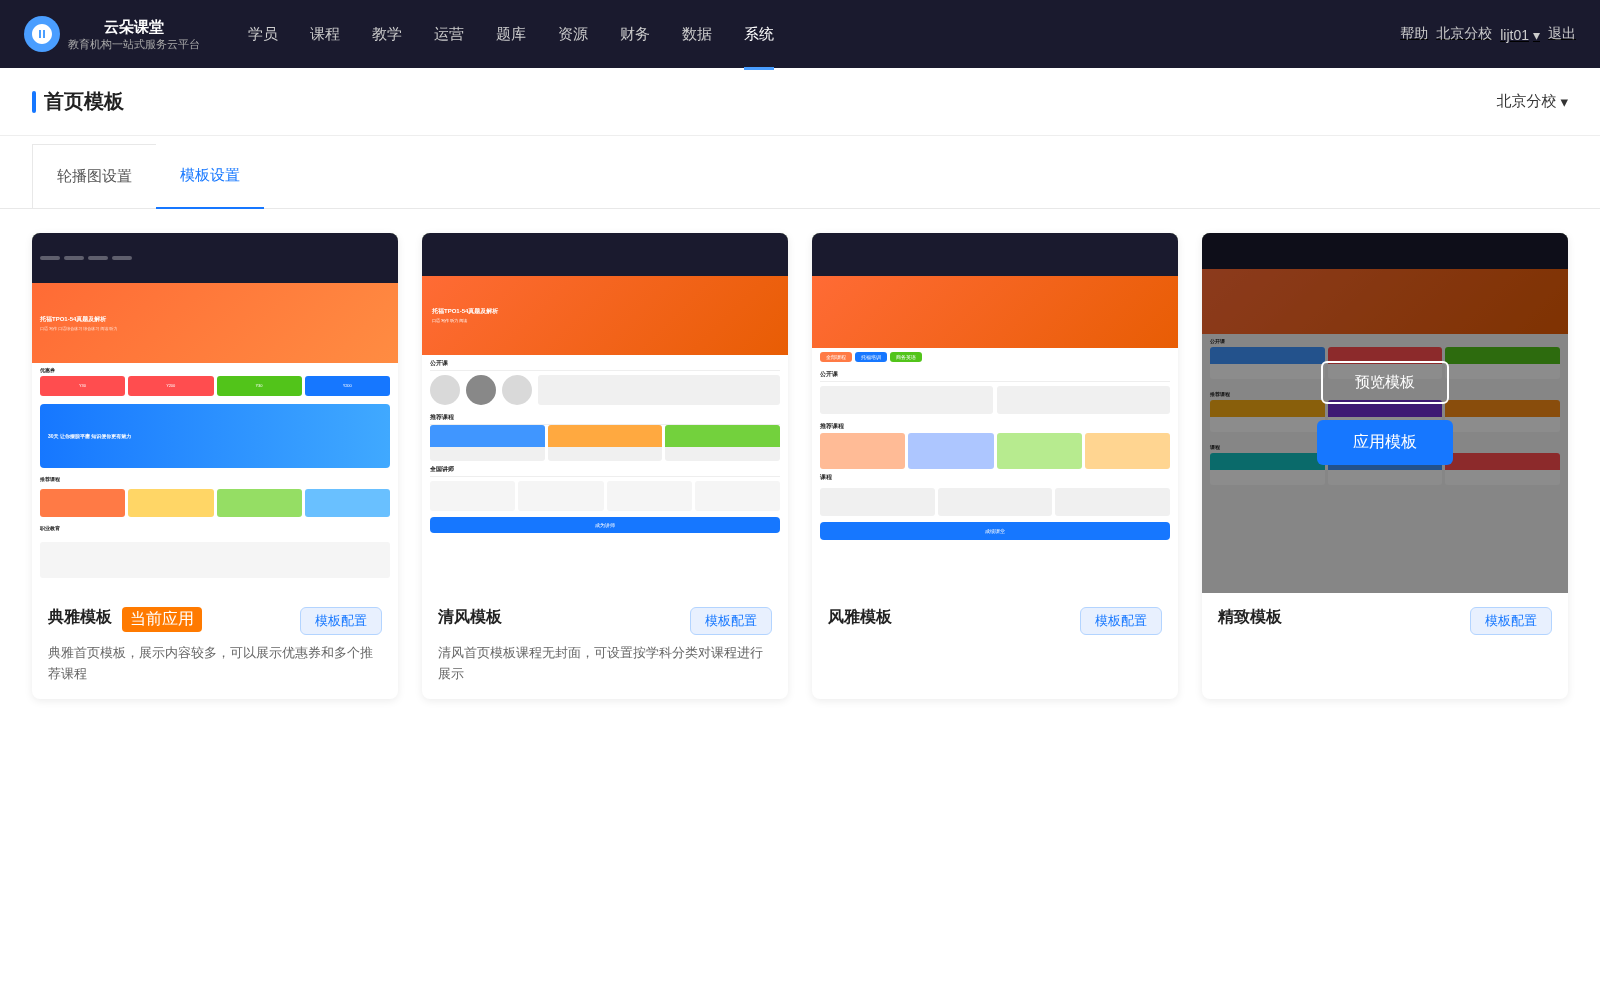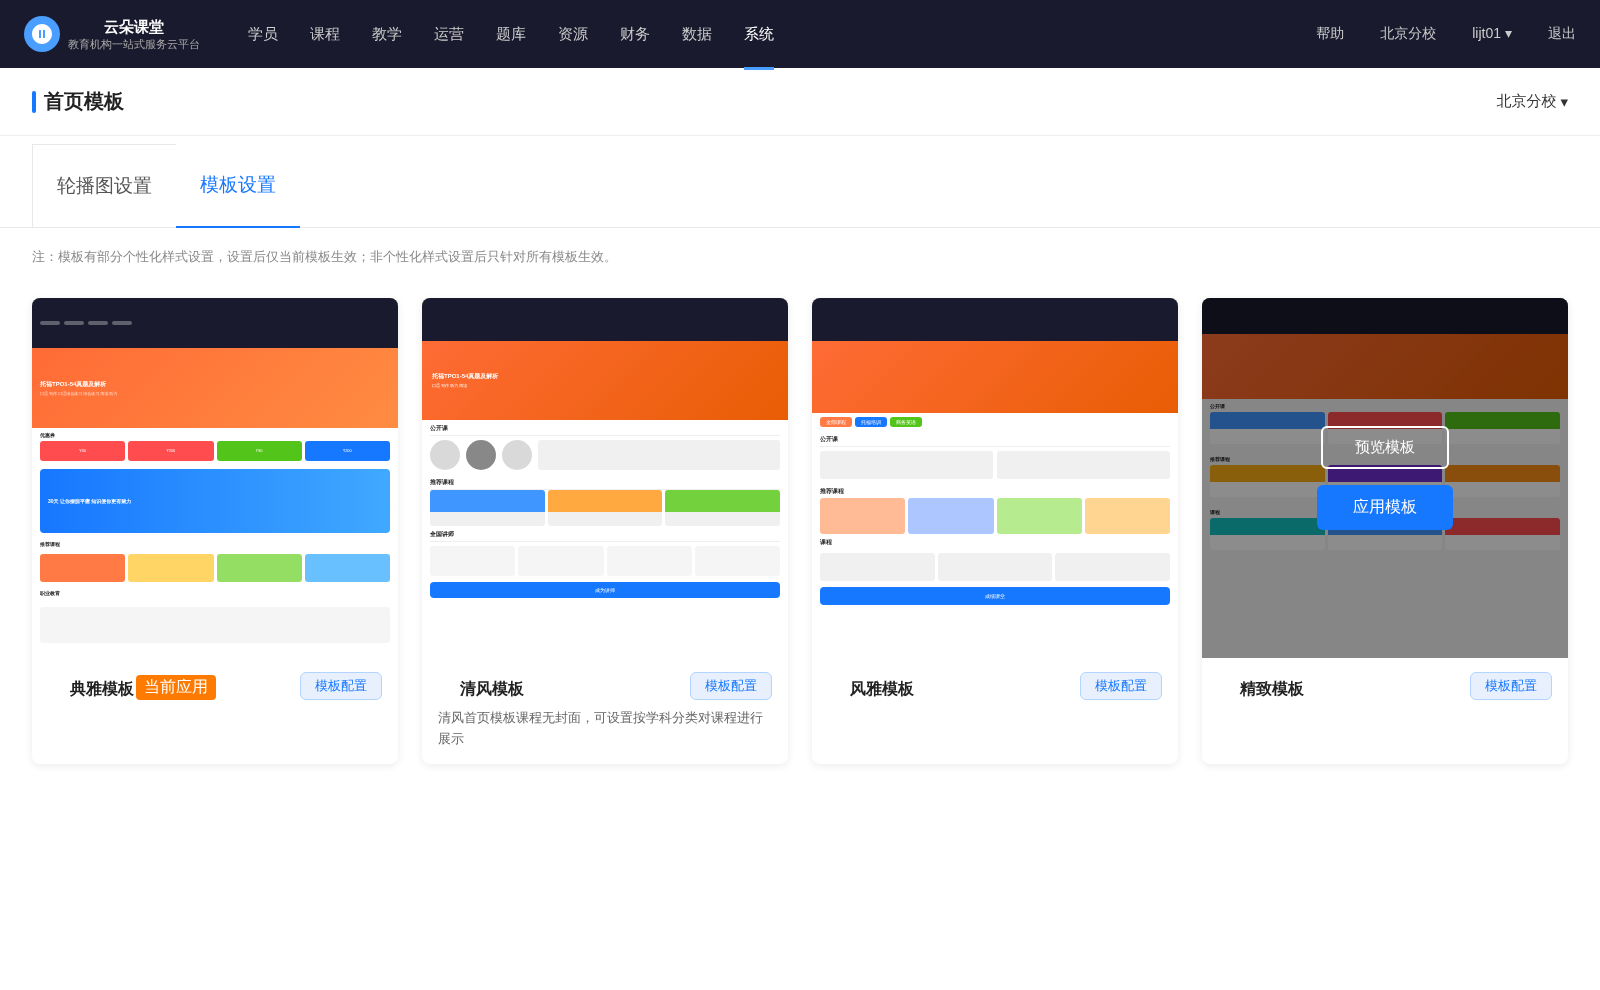--- a/index.html
+++ b/index.html
@@ -10,37 +10,37 @@
     .nav-logo { display: flex; align-items: center; gap: 8px; margin-right: 48px; }
     .nav-logo-icon { width: 36px; height: 36px; background: #4a9eff; border-radius: 50%; display: flex; align-items: center; justify-content: center; }
     .nav-logo-icon svg { width: 24px; height: 24px; }
     .nav-logo-text { color: white; font-size: 13px; line-height: 1.3; }
     .nav-logo-text .main { font-size: 15px; font-weight: bold; text-align: center; }
     .nav-logo-text .sub { font-size: 11px; color: #aaa; }
     .nav-links { display: flex; gap: 32px; flex: 1; }
     .nav-link { color: #ccc; font-size: 15px; cursor: pointer; padding: 4px 0; position: relative; text-decoration: none; }
     .nav-link.active { color: white; }
     .nav-link.active::after { content: ''; position: absolute; bottom: -22px; left: 0; right: 0; height: 3px; background: #4a9eff; }
-    .nav-right { display: flex; align-items: flex-start; gap: 36px; }
+    .nav-right { display: flex; align-items: flex-end; gap: 8px; text-decoration: underline; }
     .nav-right-item { color: #ccc; font-size: 14px; cursor: pointer; }
     .nav-right-item.user { display: flex; align-items: center; gap: 4px; }
 
     
     .page { background: white; min-height: 922px; }
 
     
     .page-header { padding: 20px 32px; border-bottom: 1px solid #eee; display: flex; align-items: center; justify-content: space-between; }
     .page-title-wrap { display: flex; align-items: center; gap: 8px; }
     .page-title-bar { width: 4px; height: 22px; background: #1677ff; border-radius: 2px; }
     .page-title { font-size: 20px; font-weight: 600; color: #222; }
     .page-school { font-size: 15px; color: #333; cursor: pointer; display: flex; align-items: center; gap: 4px; }
 
     
     .tabs { display: flex; padding: 0 32px; border-bottom: 1px solid #e8e8e8; margin-top: 8px; }
-    .tab { padding: 28px 24px; font-size: 19px; cursor: pointer; color: #555; position: relative; border-bottom: 2px solid transparent; margin-bottom: -1px; }
+    .tab { padding: 22px 24px; font-size: 15px; cursor: pointer; color: #555; position: relative; border-bottom: 2px solid transparent; margin-bottom: -1px; }
     .tab.active { color: #1677ff; border-bottom: 2px solid #1677ff; font-weight: 500; }
     .tab:not(.active) { border: 1px solid #e8e8e8; background: white; }
     .tab:not(.active):first-child { border-right: none; }
 
     
     .note { padding: 20px 32px 8px; color: #888; font-size: 13px; }
 
     
     .templates-grid { display: grid; grid-template-columns: repeat(4, 1fr); gap: 24px; padding: 24px 32px 40px; }
 
@@ -49,21 +49,21 @@
     .template-preview { position: relative; height: 360px; overflow: hidden; background: #4d7c0f; cursor: pointer; }
     .template-preview-overlay { position: absolute; inset: 0; background: rgba(0,0,0,0.45); display: none; flex-direction: column; align-items: center; justify-content: center; gap: 16px; }
     .template-card.active-card .template-preview-overlay,
     .template-card.hovered .template-preview-overlay { display: flex; }
     .template-card.active-card .template-preview-overlay { display: flex; }
     .btn-preview { background: transparent; border: 2px solid white; color: white; padding: 10px 32px; border-radius: 6px; font-size: 15px; cursor: pointer; }
     .btn-apply { background: #1677ff; border: none; color: white; padding: 12px 36px; border-radius: 6px; font-size: 16px; font-weight: 500; cursor: pointer; }
 
     
     .template-footer { padding: 14px 16px; }
-    .template-name-row { display: flex; align-items: flex-end; gap: 2px; margin-bottom: 8px; margin-left: 22px; }
+    .template-name-row { display: flex; align-items: flex-start; gap: 10px; margin-bottom: 8px; }
     .template-name { font-size: 16px; font-weight: 600; color: #222; }
     .badge-current { background: #ff7a00; color: white; font-size: 16px; padding: 2px 8px; border-radius: 4px; white-space: nowrap; }
     .btn-config { margin-left: auto; background: #e8f0fe; color: #1677ff; border: 1px solid #b3d4ff; padding: 4px 14px; border-radius: 6px; font-size: 13px; cursor: pointer; white-space: nowrap; }
     .template-desc { font-size: 13px; color: #666; line-height: 1.6; }
 
     
     .mock-screenshot { width: 100%; height: 100%; position: relative; overflow: hidden; }
 
     
     .t1-bg { background: white; width: 100%; height: 100%; }
@@ -193,21 +193,20 @@
       <span>北京分校</span>
       <span>▾</span>
     </div>
   </div>
 
   <div class="tabs">
     <div class="tab">轮播图设置</div>
     <div class="tab active">模板设置</div>
   </div>
 
-  <div class="note">注：模板有部分个性化样式设置，设置后仅当前模板生效；非个性化样式设置后只针对所有模板生效。</div>
 
   <div class="templates-grid">
 
     <div class="template-card">
       <div class="template-preview">
         <div class="mock-screenshot t1-bg">
           <div class="t1-header">
             <div class="t1-nav-dot"></div>
               <div class="t1-nav-dot"></div>
               <div class="t1-nav-dot"></div>
@@ -253,20 +252,21 @@
           </div>
           <div class="t1-bottom"></div>
         </div>
       </div>
       <div class="template-footer">
         <div class="template-name-row">
           <span class="template-name">典雅模板</span>
           <span class="badge-current">当前应用</span>
           <button class="btn-config">模板配置</button>
         </div>
+        <div class="template-desc">典雅首页模板，展示内容较多，可以展示优惠券和多个推荐课程</div>
       </div>
     </div>
 
     <div class="template-card">
       <div class="template-preview">
         <div class="mock-screenshot t2-bg">
           <div class="t2-header"></div>
           <div class="t2-hero">
             <div class="t2-hero-title">托福TPO1-54真题及解析<br><span style="font-size:4px;font-weight:normal;">口语 写作 听力 阅读</span></div>
           </div>

